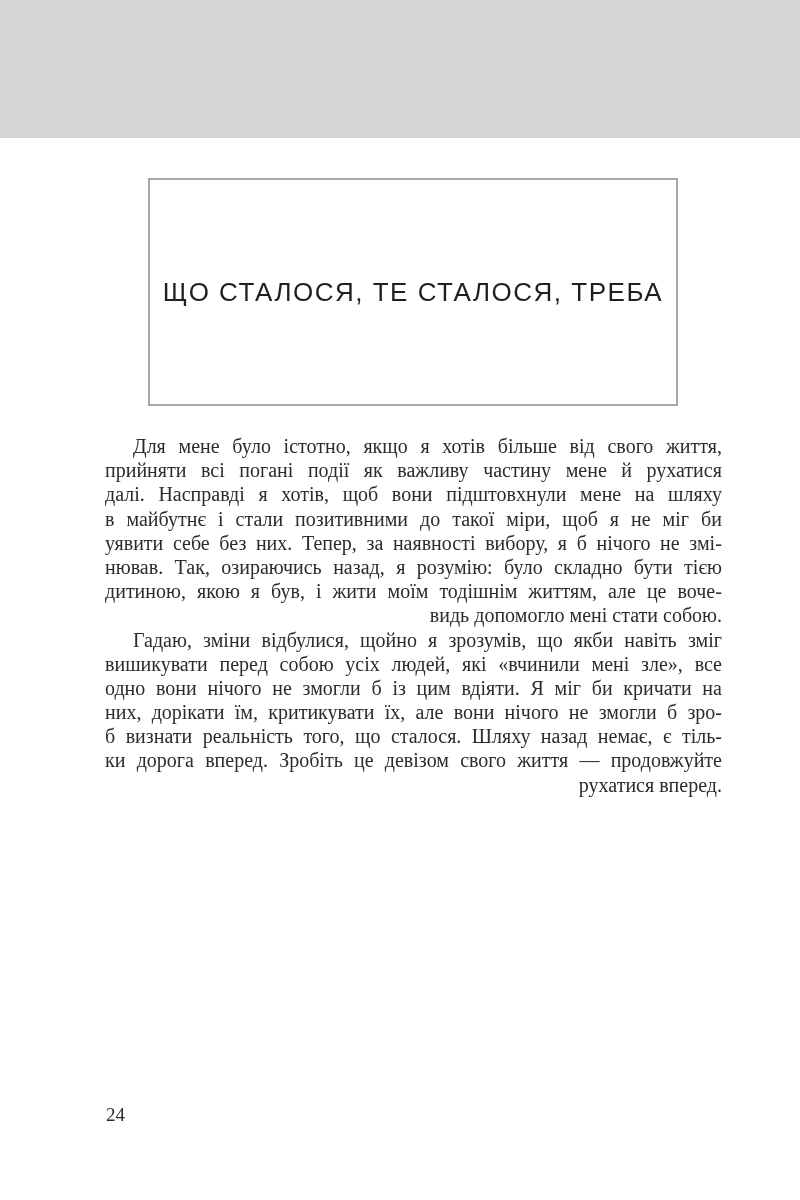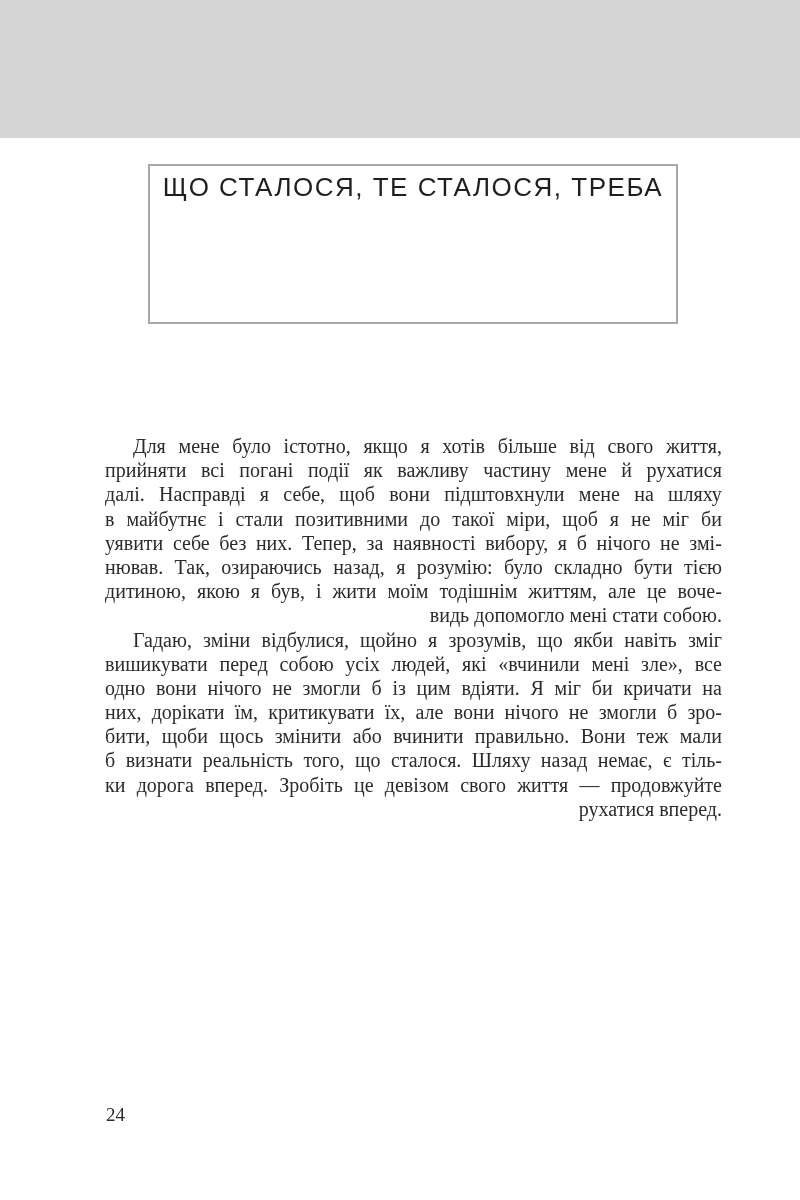--- a/index.html
+++ b/index.html
@@ -14,29 +14,29 @@
   }
   .banner {
     position: absolute;
     top: 0; left: 0;
     width: 800px;
     height: 138px;
     background: var(--banner-bg, #d5d5d5);
   }
   .title-box {
     position: absolute;
-    top: 164px;
+    top: 178px;
     left: 148px;
     width: 530px;
-    height: 160px;
+    height: 228px;
     box-sizing: border-box;
     border: 2px solid var(--box-border, #a8a8a8);
     display: flex;
     flex-direction: column;
-    justify-content: space-between;
+    justify-content: center;
   }
   .title-line {
     text-align: center;
     font-family: "Liberation Sans", sans-serif;
     font-size: 26px;
     line-height: 43px;
     letter-spacing: 1.5px;
     color: var(--title-color, #1f1f1f);
     white-space: nowrap;
   }
@@ -107,21 +107,21 @@
           <span>важливу</span>
           <span>частину</span>
           <span>мене</span>
           <span>й</span>
           <span>рухатися</span>
         </div>
         <div class="line">
           <span>далі.</span>
           <span>Насправді</span>
           <span>я</span>
-          <span>себе,</span>
+          <span>хотів,</span>
           <span>щоб</span>
           <span>вони</span>
           <span>підштовхнули</span>
           <span>мене</span>
           <span>на</span>
           <span>шляху</span>
         </div>
         <div class="line">
           <span>в</span>
           <span>майбутнє</span>
@@ -229,32 +229,20 @@
           <span>їх,</span>
           <span>але</span>
           <span>вони</span>
           <span>нічого</span>
           <span>не</span>
           <span>змогли</span>
           <span>б</span>
           <span>зро-</span>
         </div>
         <div class="line">
-          <span>бити,</span>
-          <span>щоби</span>
-          <span>щось</span>
-          <span>змінити</span>
-          <span>або</span>
-          <span>вчинити</span>
-          <span>правильно.</span>
-          <span>Вони</span>
-          <span>теж</span>
-          <span>мали</span>
-        </div>
-        <div class="line">
           <span>б</span>
           <span>визнати</span>
           <span>реальність</span>
           <span>того,</span>
           <span>що</span>
           <span>сталося.</span>
           <span>Шляху</span>
           <span>назад</span>
           <span>немає,</span>
           <span>є</span>

